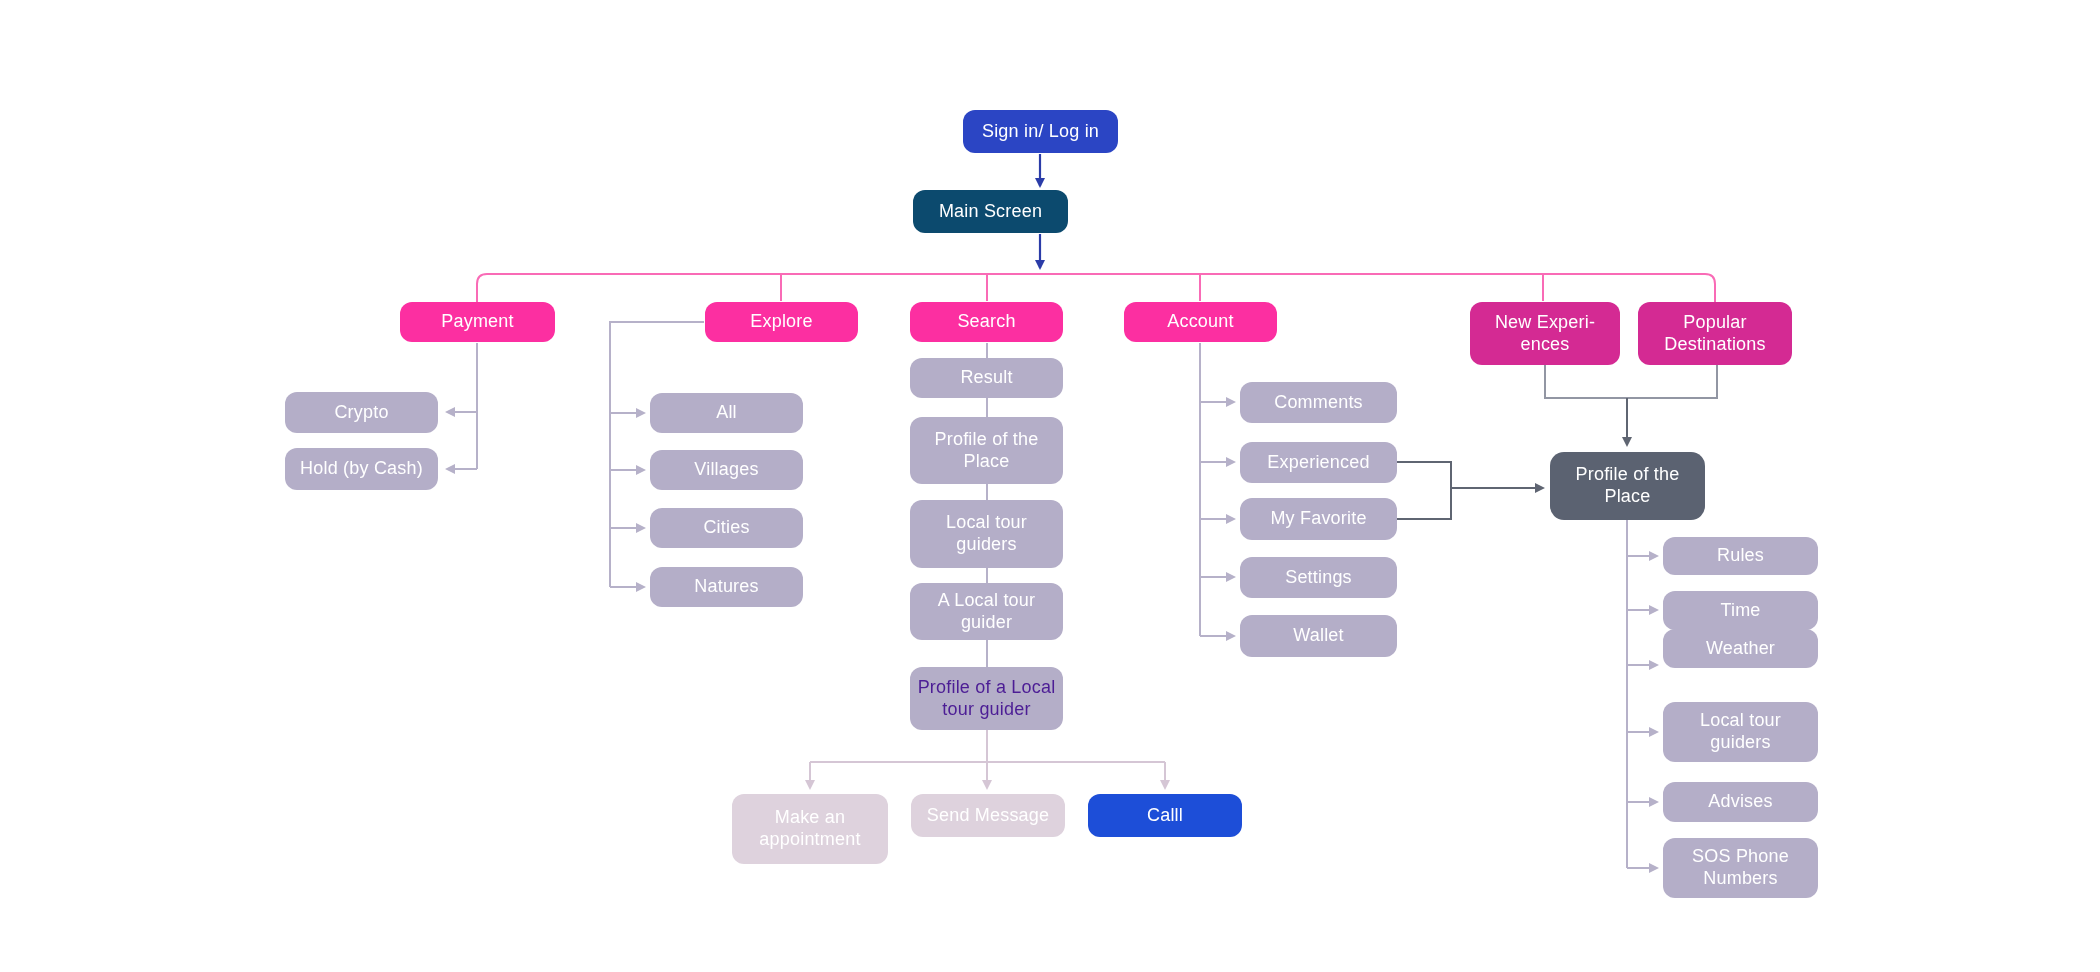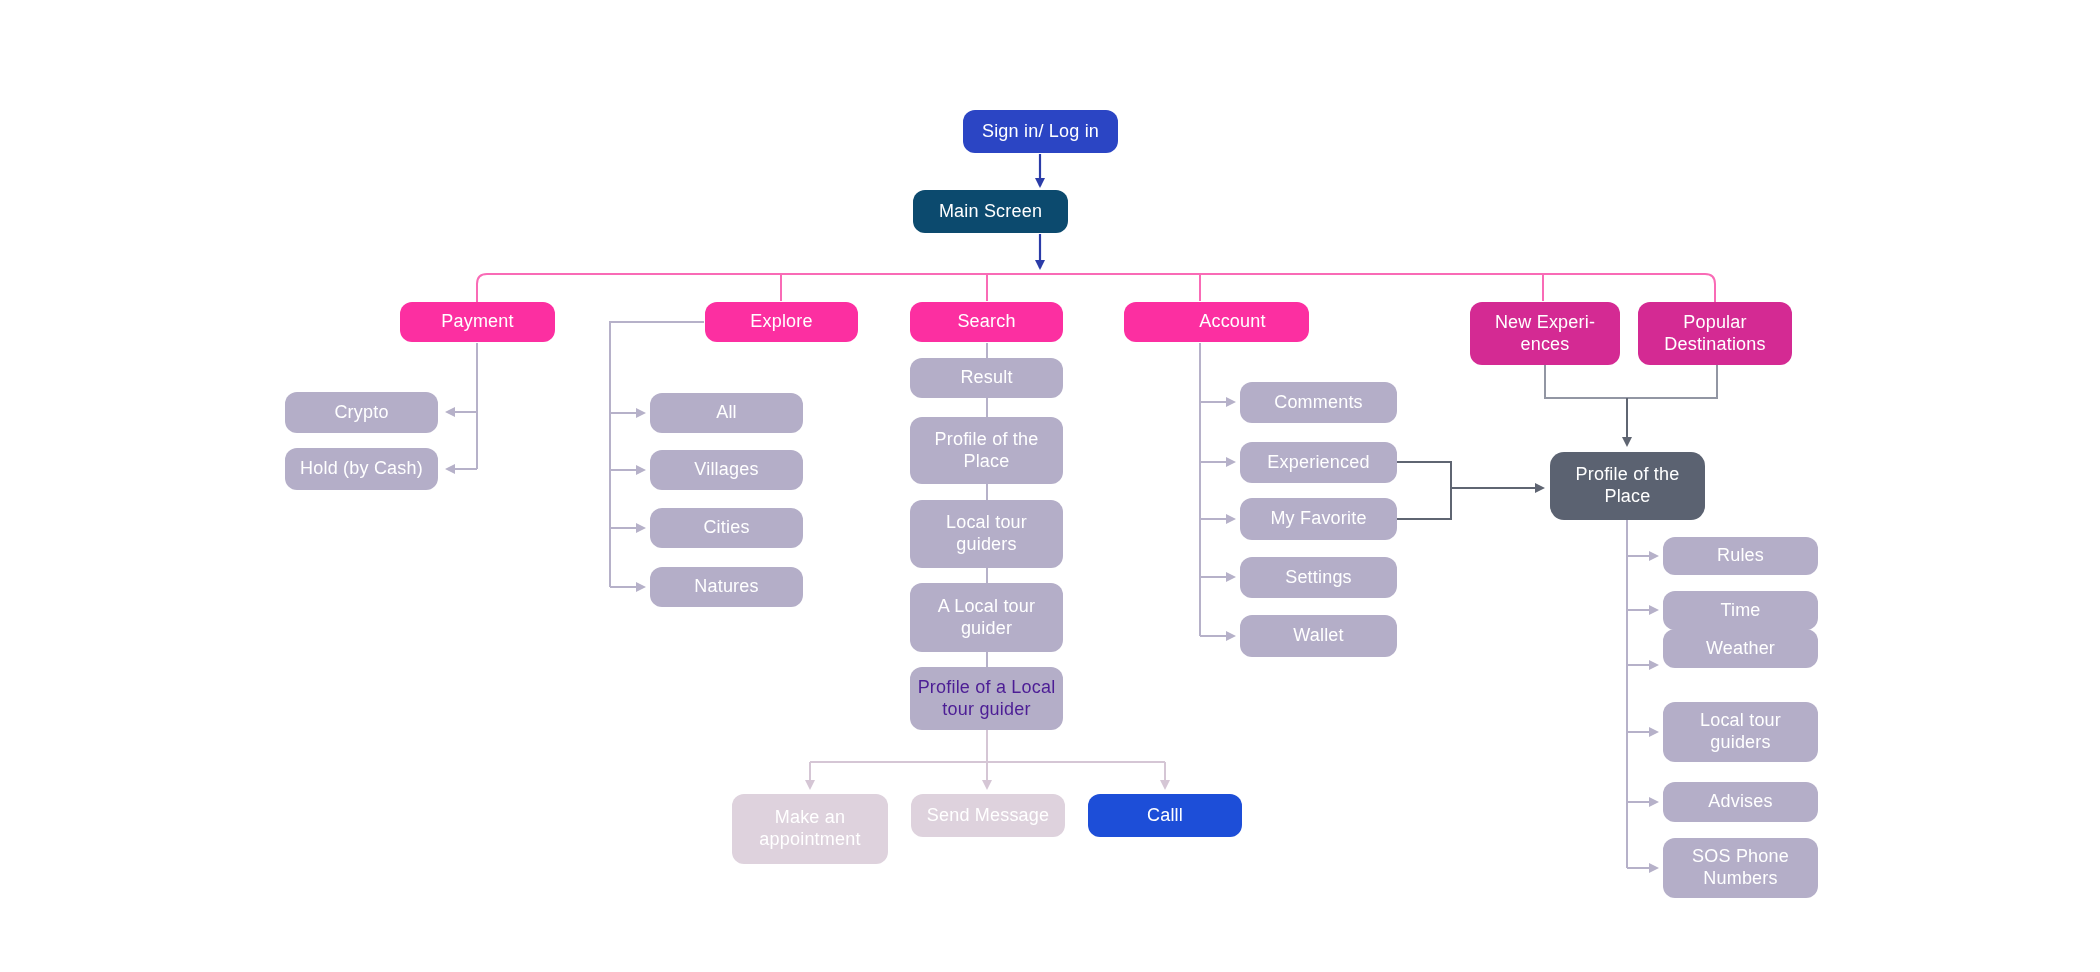--- a/index.html
+++ b/index.html
@@ -84,21 +84,21 @@
     </div>
     <div class="node" style="left: 400px; top: 302px; width: 155px; height: 40px; background: rgb(252, 47, 161); color: rgb(255, 255, 255);">
       <span>Payment</span>
     </div>
     <div class="node" style="left: 705px; top: 302px; width: 153px; height: 40px; background: rgb(252, 47, 161); color: rgb(255, 255, 255);">
       <span>Explore</span>
     </div>
     <div class="node" style="left: 910px; top: 302px; width: 153px; height: 40px; background: rgb(252, 47, 161); color: rgb(255, 255, 255);">
       <span>Search</span>
     </div>
-    <div class="node" style="left: 1124px; top: 302px; width: 153px; height: 40px; background: rgb(252, 47, 161); color: rgb(255, 255, 255); padding-left: 32px;">
+    <div class="node" style="left: 1124px; top: 302px; width: 153px; height: 40px; background: rgb(252, 47, 161); color: rgb(255, 255, 255);">
       <span>Account</span>
     </div>
     <div class="node" style="left: 1470px; top: 302px; width: 150px; height: 63px; background: rgb(212, 42, 147); color: rgb(255, 255, 255);">
       <span>New Experi-
 ences</span>
     </div>
     <div class="node" style="left: 1638px; top: 302px; width: 154px; height: 63px; background: rgb(212, 42, 147); color: rgb(255, 255, 255);">
       <span>Popular
 Destinations</span>
     </div>
@@ -124,21 +124,21 @@
       <span>Result</span>
     </div>
     <div class="node" style="left: 910px; top: 417px; width: 153px; height: 67px; background: rgb(180, 174, 200); color: rgb(255, 255, 255);">
       <span>Profile of the
 Place</span>
     </div>
     <div class="node" style="left: 910px; top: 500px; width: 153px; height: 68px; background: rgb(180, 174, 200); color: rgb(255, 255, 255);">
       <span>Local tour
 guiders</span>
     </div>
-    <div class="node" style="left: 910px; top: 583px; width: 153px; height: 69px; background: rgb(180, 174, 200); color: rgb(255, 255, 255);">
+    <div class="node" style="left: 910px; top: 583px; width: 153px; height: 57px; background: rgb(180, 174, 200); color: rgb(255, 255, 255);">
       <span>A Local tour
 guider</span>
     </div>
     <div class="node" style="left: 910px; top: 667px; width: 153px; height: 63px; background: rgb(180, 174, 200); color: #4c1d95;">
       <span>Profile of a Local
 tour guider</span>
     </div>
     <div class="node" style="left: 1240px; top: 382px; width: 157px; height: 41px; background: rgb(180, 174, 200); color: rgb(255, 255, 255);">
       <span>Comments</span>
     </div>

